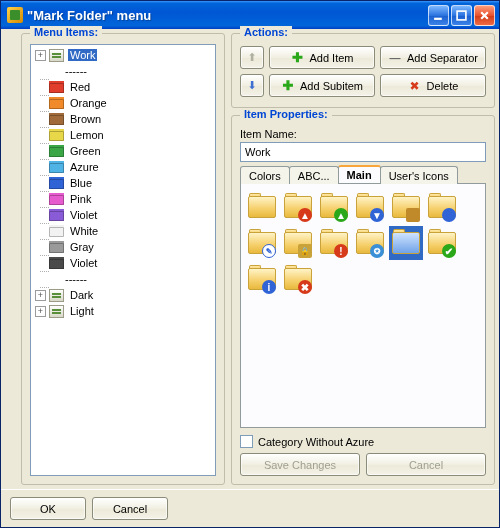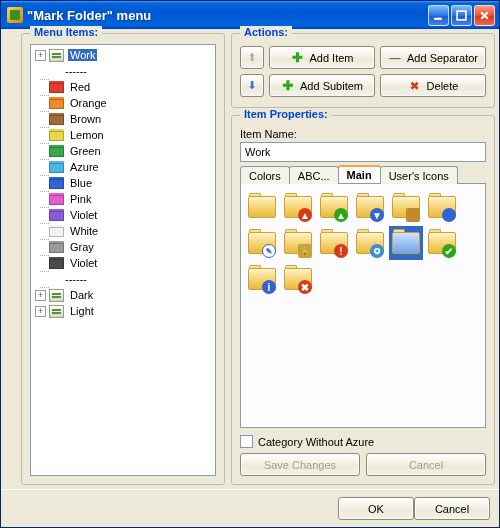--- a/index.html
+++ b/index.html
@@ -271,21 +271,21 @@
     color:#fff; font-size:10px; font-weight:bold;
   }
   .checkbox-row { display:flex; align-items:center; gap:5px; margin:7px 0 5px 0; }
   .checkbox {
     width:13px; height:13px; background:#fff; border:1px solid #7f9db9;
   }
   .bottom-btns { display:flex; gap:6px; justify-content:flex-end; }
   .footer {
     border-top: 1px solid #fff;
     padding: 7px 9px;
-    display:flex; justify-content:flex-end; 
+    display:flex; gap:6px;
     background:#ece9d8;
   }
   .footer .btn { width:76px; }
 </style>
 </head>
 <body>
 
 <div class="window">
 
   <div class="titlebar">

